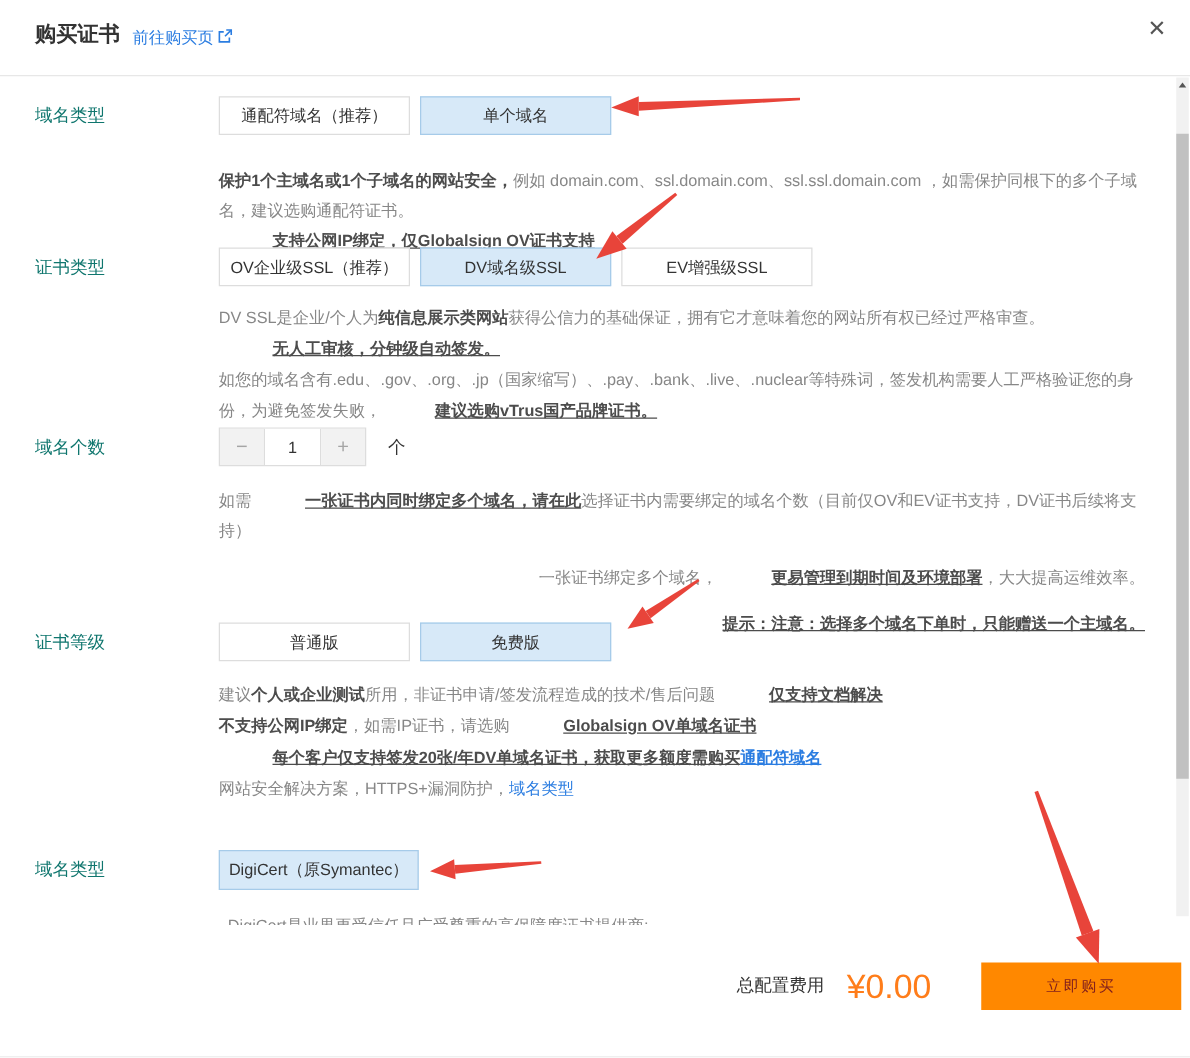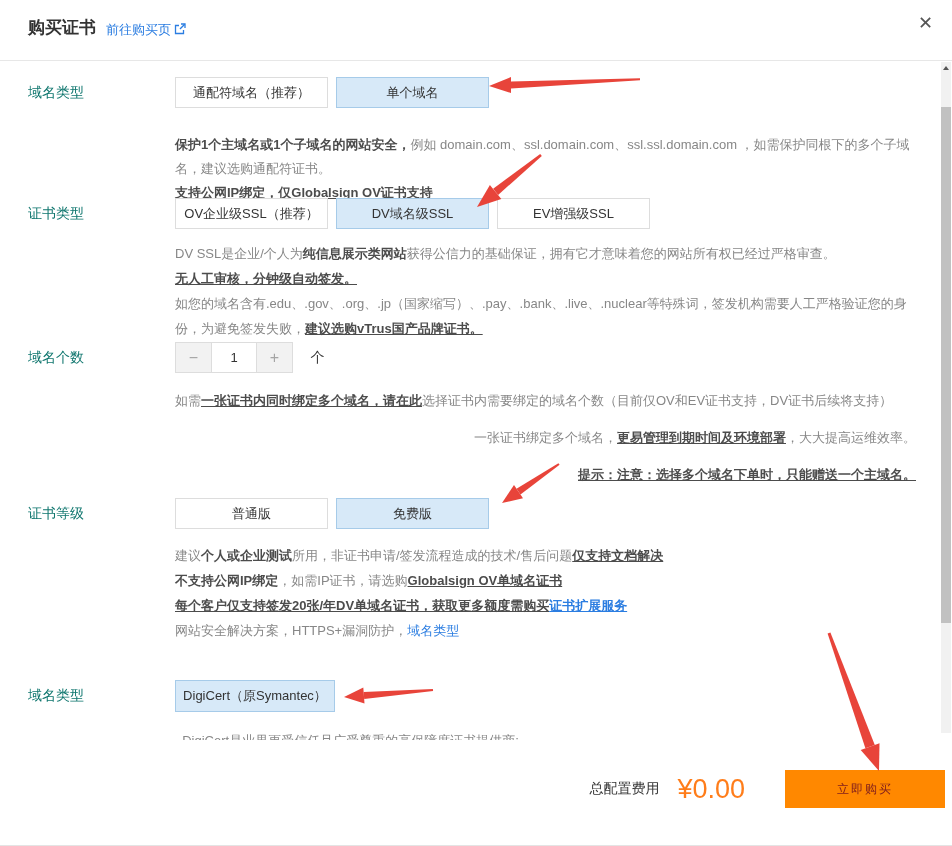--- a/index.html
+++ b/index.html
@@ -34,21 +34,21 @@
   .desc { font-size:13px; color:#878787; line-height:24px; }
   .s1 .desc.p1 { margin-top:25px; max-width:745px; }
   .s2 .desc { line-height:25px; }
   .s2 .desc.p1 { margin-top:12px; }
   .s3 .desc.p1 { margin-top:16px; }
   .s3 .desc.p2, .s3 .desc.p3 { margin-top:13px;text-align:right; }
   .s4 .desc { line-height:25px; }
   .s4 .desc.p1 { margin-top:14px; }
   .s5 .desc.p1 { margin-top:17px; }
   .b   { font-weight:bold; color:#4c4c4c; }
-  .bu  { font-weight:bold; color:#4c4c4c; text-decoration:underline; }
+  .bu  { font-weight:bold; color:#4c4c4c; text-decoration:underline;margin-left:43px; }
   .lnk { color:#2b7de1; cursor:pointer; }
   .lnku{ color:#2b7de1; cursor:pointer; text-decoration:underline; font-weight:bold; }
 
   
   .stepper { display:inline-flex; border:1px solid #ddd; height:31px; vertical-align:middle; }
   .step-btn { width:35px; background:#f2f2f2; color:#a5a5a5; font-size:16px;
               display:flex; align-items:center; justify-content:center; cursor:pointer; user-select:none; }
   .step-val { width:46px; border:none; border-left:1px solid #ddd; border-right:1px solid #ddd;
               text-align:center; font-size:13px; color:#333; outline:none; font-family:inherit; }
   .step-unit { font-size:14px; color:#333; margin-left:13px; line-height:31px; display:inline-block; vertical-align:middle; }
@@ -136,21 +136,21 @@
 
     <div class="section s4">
       <div class="sec-label">证书等级</div>
       <div class="sec-body">
         <div class="opt-row">
           <div class="opt-btn">普通版</div>
           <div class="opt-btn selected">免费版</div>
         </div>
         <div class="desc p1"><span>建议</span><span class="b">个人或企业测试</span><span>所用，非证书申请/签发流程造成的技术/售后问题</span><span class="bu">仅支持文档解决</span></div>
         <div class="desc p2"><span class="b">不支持公网IP绑定</span><span>，如需IP证书，请选购</span><span class="bu">Globalsign OV单域名证书</span></div>
-        <div class="desc p3"><span class="bu">每个客户仅支持签发20张/年DV单域名证书，获取更多额度需购买</span><span class="lnku">证书扩展服务</span></div>
+        <div class="desc p3"><span class="bu">每个客户仅支持签发20张/年DV单域名证书，获取更多额度需购买</span><span class="lnku">通配符域名</span></div>
         <div class="desc p4"><span>网站安全解决方案，HTTPS+漏洞防护，</span><span class="lnk">域名类型</span></div>
       </div>
     </div>
 
     <div class="section s5">
       <div class="sec-label">域名类型</div>
       <div class="sec-body">
         <div class="opt-row">
           <div class="opt-btn selected" style="width:160px;height:32px;">DigiCert（原Symantec）</div>
         </div>

